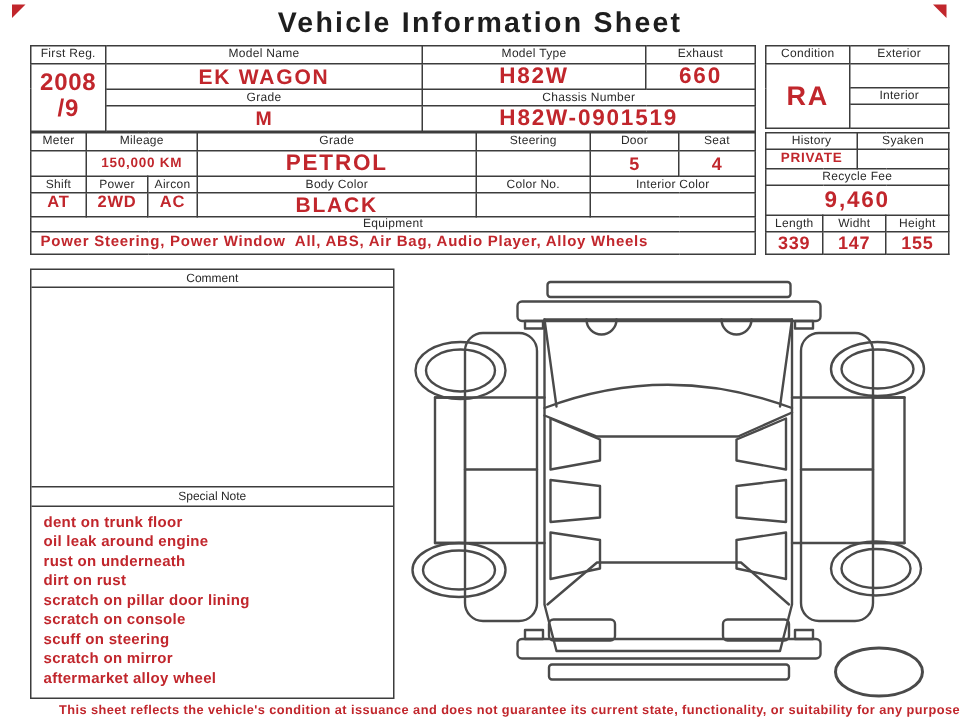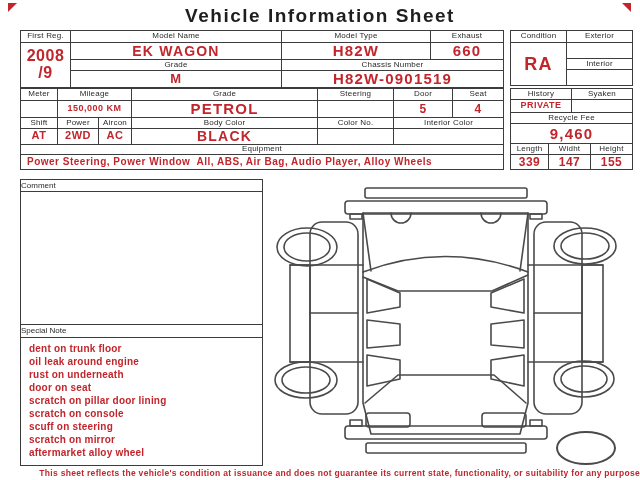--- a/index.html
+++ b/index.html
@@ -13,24 +13,24 @@
      overflow:hidden;line-height:1.05;}
   .hdr{font-size:8px;color:#2a2a2a;letter-spacing:.2px;}
   .val{color:var(--red,#c1262c);font-weight:bold;letter-spacing:.5px;}
   .fs9{font-size:9px}.fs10{font-size:10px}.fs11{font-size:11px}.fs12{font-size:12px}
   .fs13{font-size:13px}.fs14{font-size:14px}.fs15{font-size:15px}.fs16{font-size:16px}
   .fs18{font-size:18px}
   .ls1{letter-spacing:1.2px}
   .left{text-align:left;padding-left:6px;white-space:pre-wrap;}
   .cs-box{position:absolute;left:20px;top:179px;width:243px;height:287px;
           border:1px solid #3c3c3c;box-sizing:border-box;background:#fff;}
-  .cs-hdr{height:11px;line-height:11px;font-size:8px;color:#2a2a2a;
+  .cs-hdr{height:11px;line-height:11px;text-align:center;font-size:8px;color:#2a2a2a;
           border-bottom:1px solid #3c3c3c;}
   .cs-body{height:132px;}
-  .cs-hdr2{height:12px;line-height:12px;font-size:8px;color:#2a2a2a;
+  .cs-hdr2{height:12px;line-height:12px;text-align:center;font-size:8px;color:#2a2a2a;
            border-top:1px solid #3c3c3c;border-bottom:1px solid #3c3c3c;}
   .notes{padding:4px 0 0 8px;color:var(--red,#c1262c);font-weight:bold;
          font-size:10px;line-height:13px;letter-spacing:.2px;}
   .footer{position:absolute;left:0;top:468px;width:100%;text-align:right;
           font-size:8.5px;font-weight:600;color:var(--red,#c1262c);letter-spacing:.3px;}
   .corner-mark{position:absolute;width:0;height:0;border-style:solid;}
   .cm-left{left:8px;top:3px;border-width:9px 9px 0 0;border-color:var(--red,#c1262c) transparent transparent transparent;}
   .cm-right{left:622px;top:3px;border-width:0 9px 9px 0;border-color:transparent var(--red,#c1262c) transparent transparent;}
 </style>
 </head>
@@ -196,21 +196,21 @@
   </div>
 
   <div class="cs-box">
     <div class="cs-hdr">Comment</div>
     <div class="cs-body"></div>
     <div class="cs-hdr2">Special Note</div>
     <div class="notes">
       <div>dent on trunk floor</div>
       <div>oil leak around engine</div>
       <div>rust on underneath</div>
-      <div>door on seat</div>
+      <div>dirt on rust</div>
       <div>scratch on pillar door lining</div>
       <div>scratch on console</div>
       <div>scuff on steering</div>
       <div>scratch on mirror</div>
       <div>aftermarket alloy wheel</div>
     </div>
   </div>
 
   <svg class="abs" style="left:270px;top:185px" width="366" height="284" viewBox="0 0 366 284" fill="none" stroke="#4a4a4a" stroke-width="1.6" stroke-linejoin="round" stroke-linecap="round">
 

